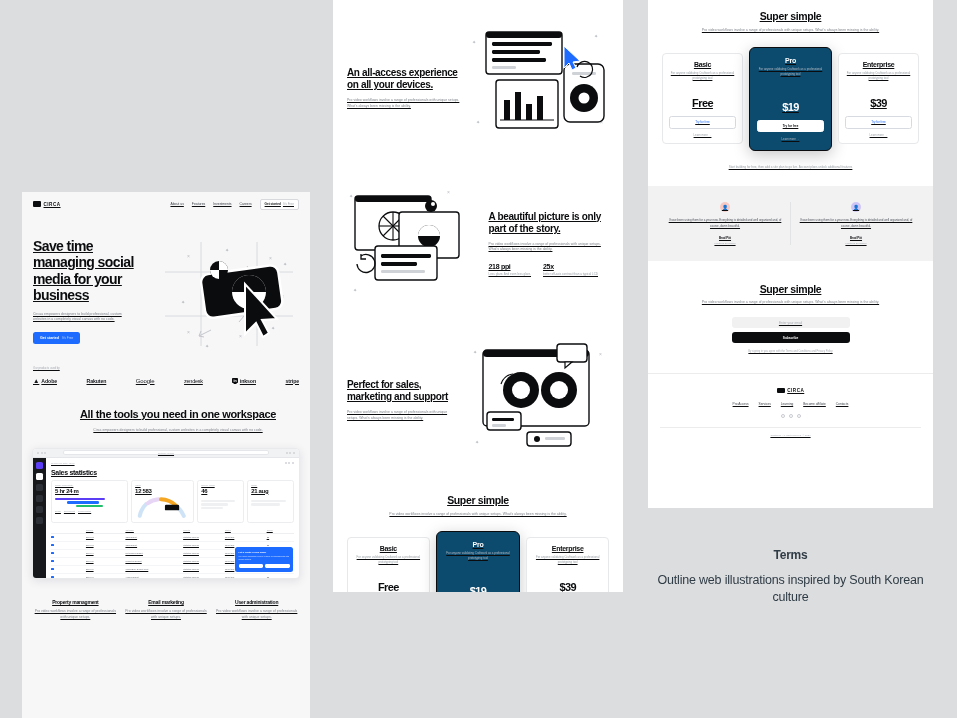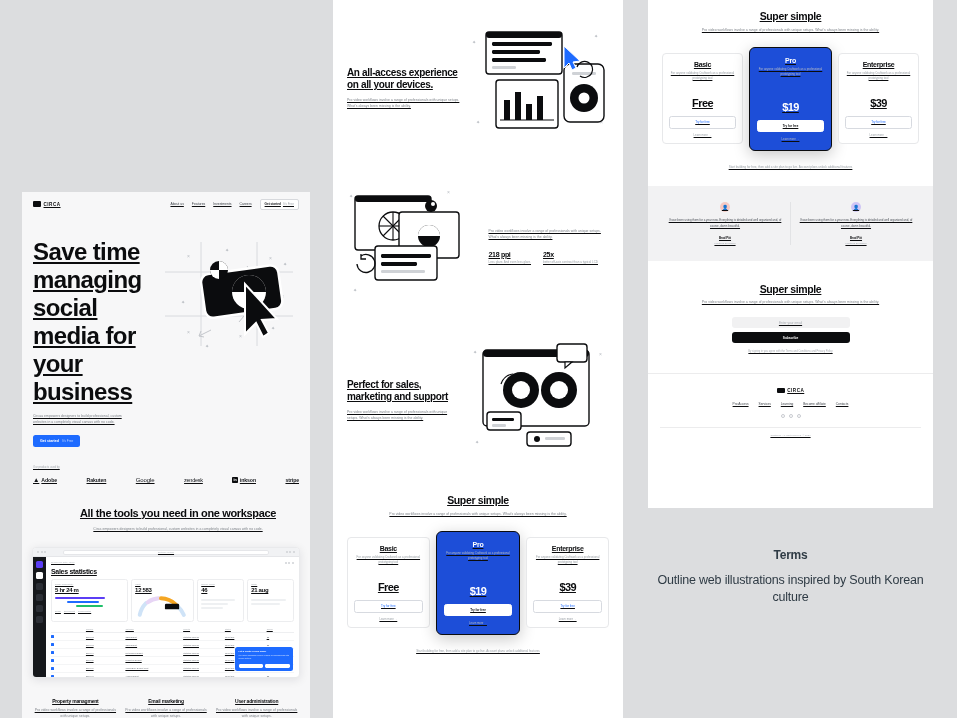--- a/index.html
+++ b/index.html
@@ -9,21 +9,21 @@
     font-family:"Liberation Sans", sans-serif;
     color:#0b0c0e;
     overflow:hidden;
     position:relative;
   }
   .board { position:absolute; inset:0; }
 
   
   .panel { position:absolute; background:#fff; overflow:hidden;text-decoration:underline; }
   #panel-left   { left:22px;  top:192px; width:288px; height:526px; background:#f7f7f8; }
-  #panel-mid    { left:333px; top:0;     width:290px; height:718px; background:#fff; }
+  #panel-mid    { left:333px; top:0;     width:290px; height:592px; background:#fff; }
   #panel-right  { left:648px; top:0;     width:285px; height:508px; background:#fff; }
   .ctr { text-align:center; }
 
   
   .h1 { font-size:20px; font-weight:700; line-height:1.17; letter-spacing:-0.6px; }
   .h2 { font-size:11.5px; font-weight:700; letter-spacing:-0.35px; line-height:1.2; }
   .h3 { font-size:9px; font-weight:700; letter-spacing:-0.2px; }
   .body-xs { font-size:3.4px; line-height:1.75; color:#7c8087; letter-spacing:0.05px; }
 
   
@@ -38,21 +38,21 @@
   .nav-links a { font-size:3.4px; color:#3d4248; text-decoration:none; }
   .nav-cta {
     border:0.5px solid #d7d9dd; border-radius:2px; padding:2.5px 4px;
     font-size:3.1px; display:flex; gap:2px; align-items:center; background:#fff;
   }
   .nav-cta .lbl { font-weight:700; color:#16181c; }
   .nav-cta .sub { color:#a3a8ae; }
 
   .hero { display:flex; padding:22px 11px 0; gap:6px; }
   .hero-l { width:50%; }
-  .hero-l .h1 { font-size:24px; }
+  .hero-l .h1 { font-size:14px; }
   .hero-l p { margin-top:8px; width:86%; }
   .btn-blue {
     margin-top:9px; display:inline-flex; gap:3px; align-items:center;
     background:#1e6bff; border-radius:2.5px; padding:4px 7px;
   }
   .btn-blue .lbl { font-size:3.6px; font-weight:700; color:#fff; }
   .btn-blue .sub { font-size:3.2px; color:#b9d0ff; }
   .hero-r { flex:1; position:relative; height:110px; }
 
   .brands { padding:18px 11px 0; }
@@ -128,21 +128,21 @@
   
   .pricing { padding:0 14px; }
   .pricing .h2 { font-size:10.5px; }
   .pricing .sub { margin:5px auto 0; width:74%; }
   .pcards { display:flex; gap:6px; margin-top:13px; align-items:center; }
   .pcard {
     flex:1; border:0.6px solid #e7e8ea; border-radius:4px; padding:7px 6px 6px;
     background:#fff; min-height:76px;
   }
   .pcard.dark {
-    background:#1d4ed8; border-color:#0b0c0e; color:#fff;
+    background:#0c4a6e; border-color:#0b0c0e; color:#fff;
     border-radius:6px; min-height:94px; padding:9px 7px;
     box-shadow:0 4px 16px rgba(0,0,0,.22);
   }
   .pcard .pname { font-size:7px; font-weight:700; letter-spacing:-0.3px; }
   .pcard .pdesc { font-size:2.9px; color:#9aa0a6; line-height:1.75; margin-top:3px; }
   .pcard.dark .pdesc { color:#b9bcc2; }
   .pcard .price { font-size:11px; font-weight:700; letter-spacing:-0.6px; margin-top:16px; }
   .pcard.dark .price { margin-top:24px; }
   .ptry {
     margin-top:7px; border:0.5px solid #d7dae0; border-radius:2.5px;
@@ -528,20 +528,21 @@
           <rect x="34" y="70" width="50" height="4" rx="1.4" fill="#0b0c0e"></rect>
           <rect x="34" y="78" width="36" height="4" rx="1.4" fill="#0b0c0e"></rect>
           <rect x="34" y="86" width="44" height="3" rx="1.2" fill="#cfd2d6"></rect>
           <circle cx="84" cy="22" r="6" fill="#0b0c0e"></circle>
           <circle cx="86" cy="20" r="2" fill="#fff"></circle>
           <path d="M10 80 a9 9 0 1 0 4 -8" fill="none" stroke="#0b0c0e" stroke-width="1.3"></path>
           <path d="M14 70 l0 5 l5 0" fill="none" stroke="#0b0c0e" stroke-width="1.3"></path>
         </svg>
       </div>
       <div class="mid-txt" style="order:2;">
+        <div class="h2">A beautiful picture is only part of the story.</div>
         <p class="body-xs">Pro video workflows involve a range of professionals with unique setups. What's always been missing is the ability.</p>
         <div class="stats-row">
           <div>
             <div class="sv">218 ppi</div>
             <div class="sd">Less glare. And even less glare.</div>
           </div>
           <div>
             <div class="sv">25x</div>
             <div class="sd">better off-axis contrast than a typical LCD</div>
           </div>

